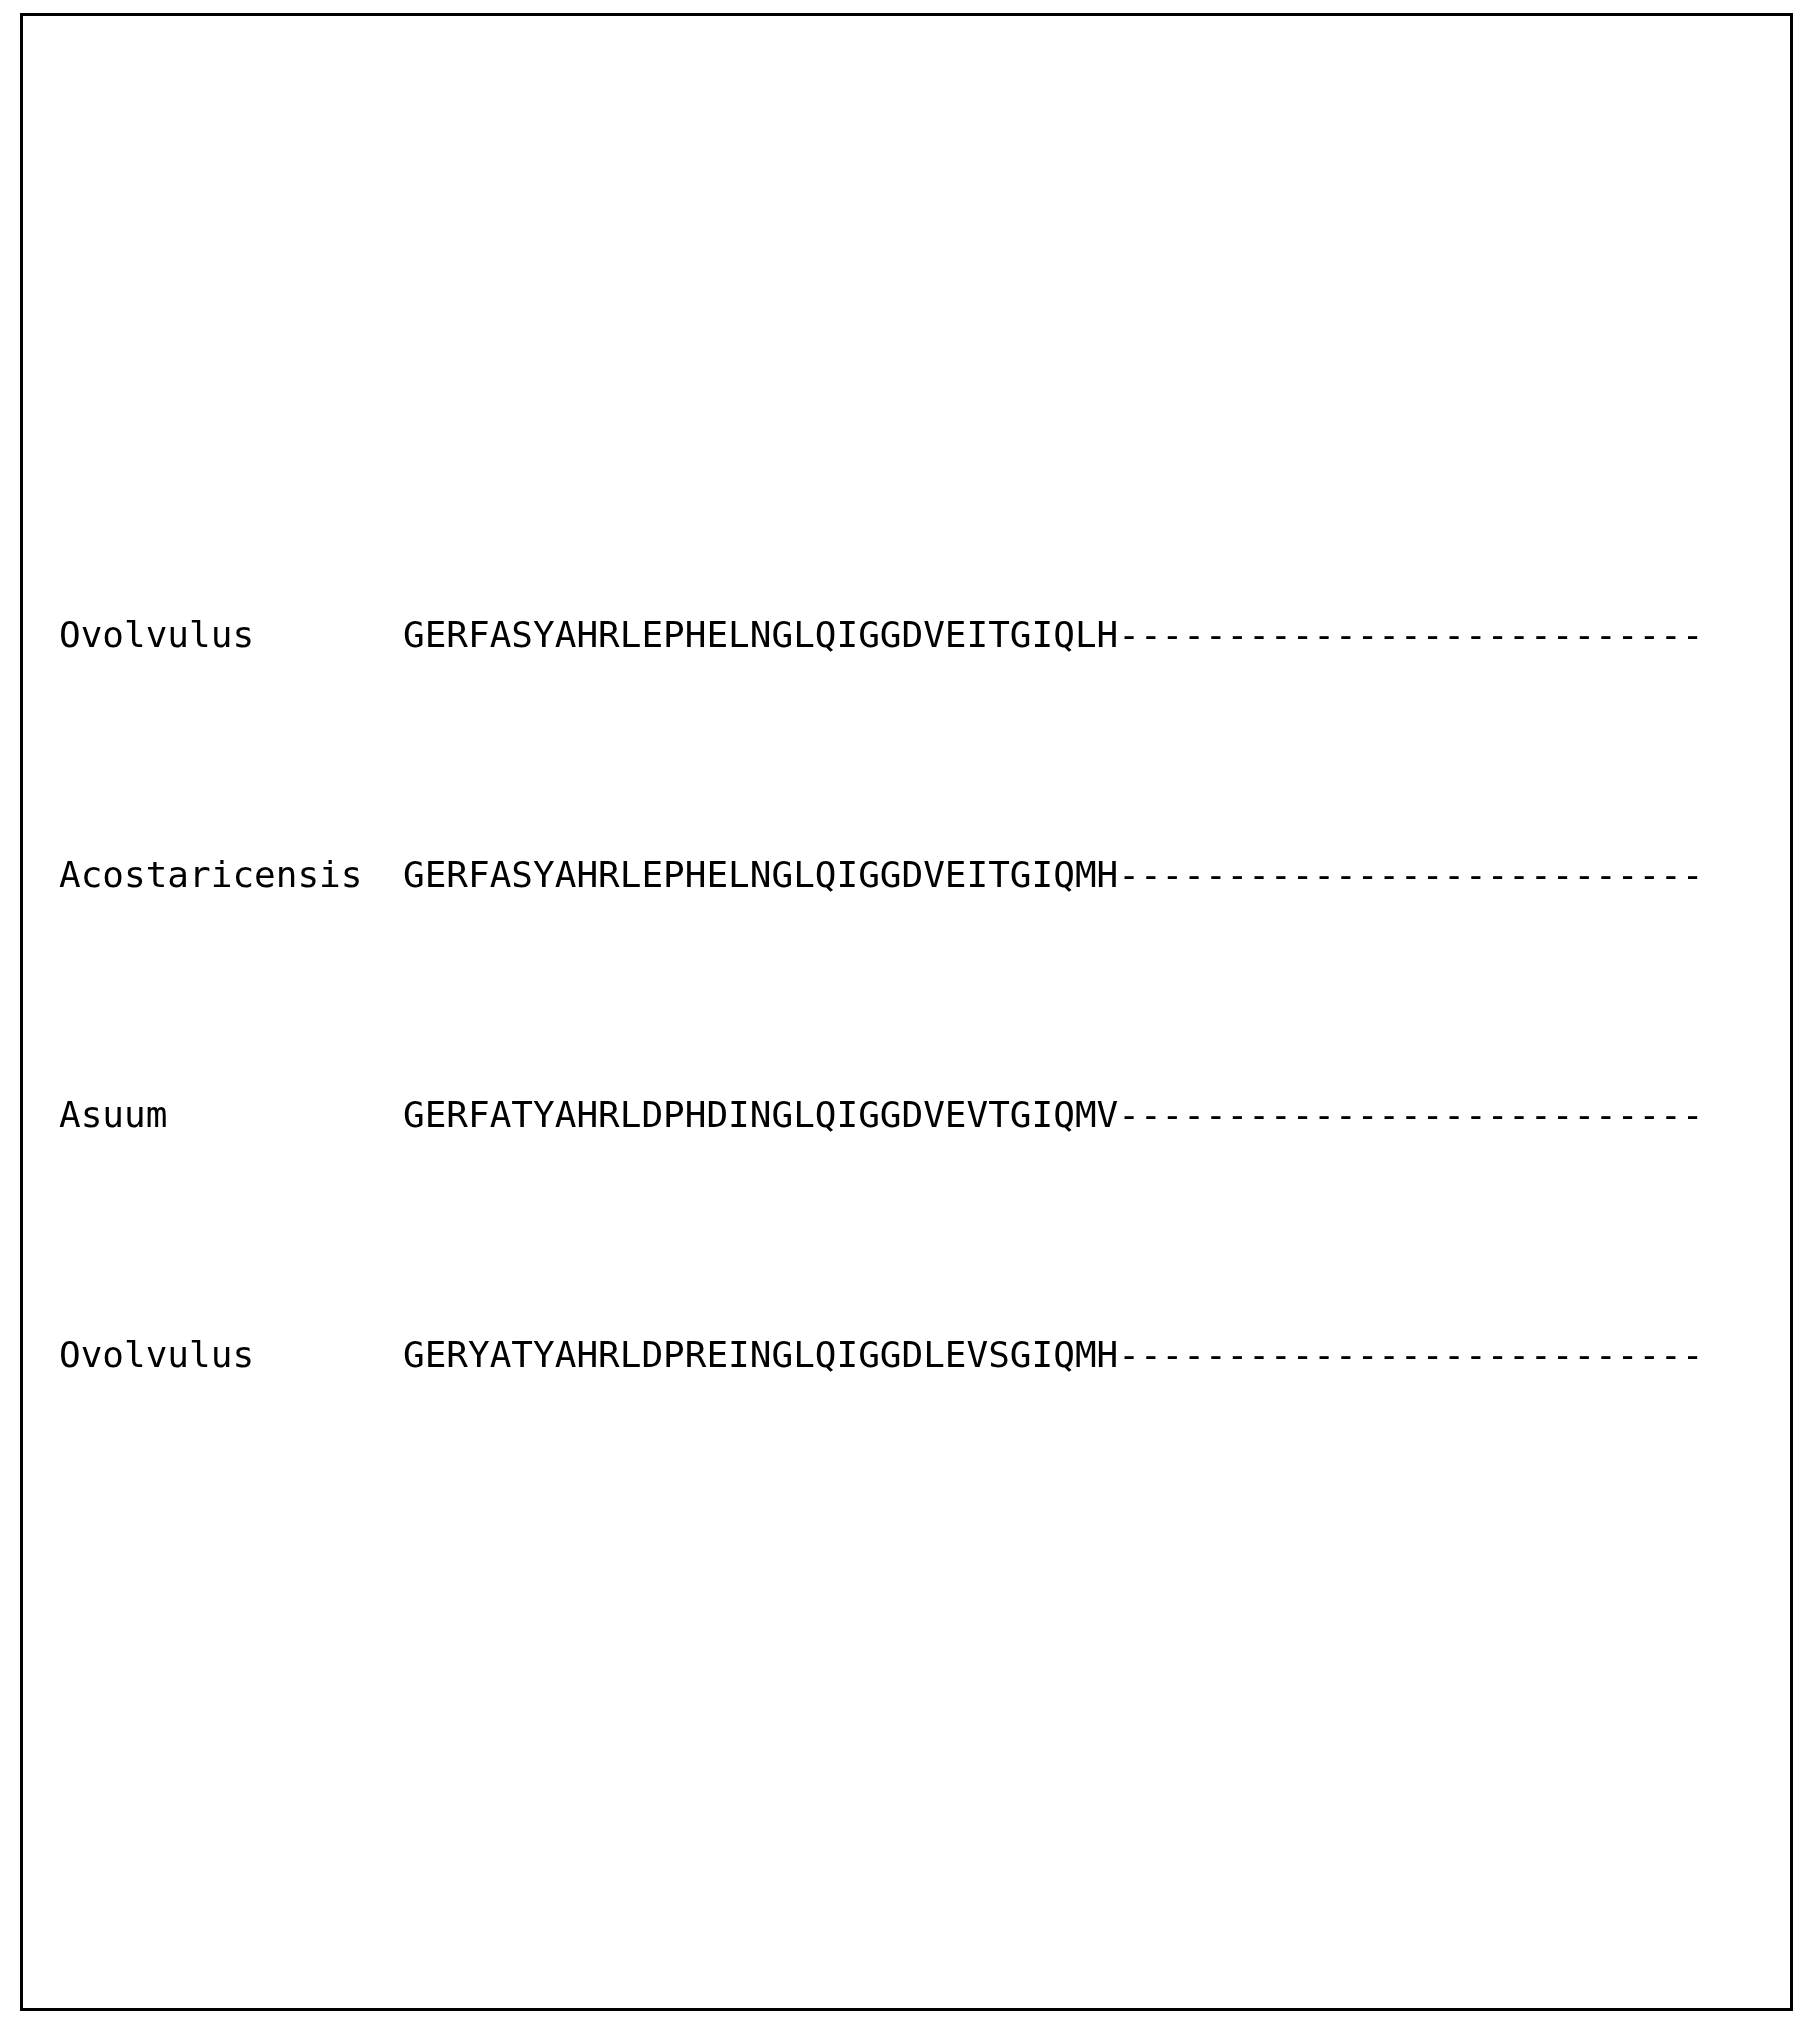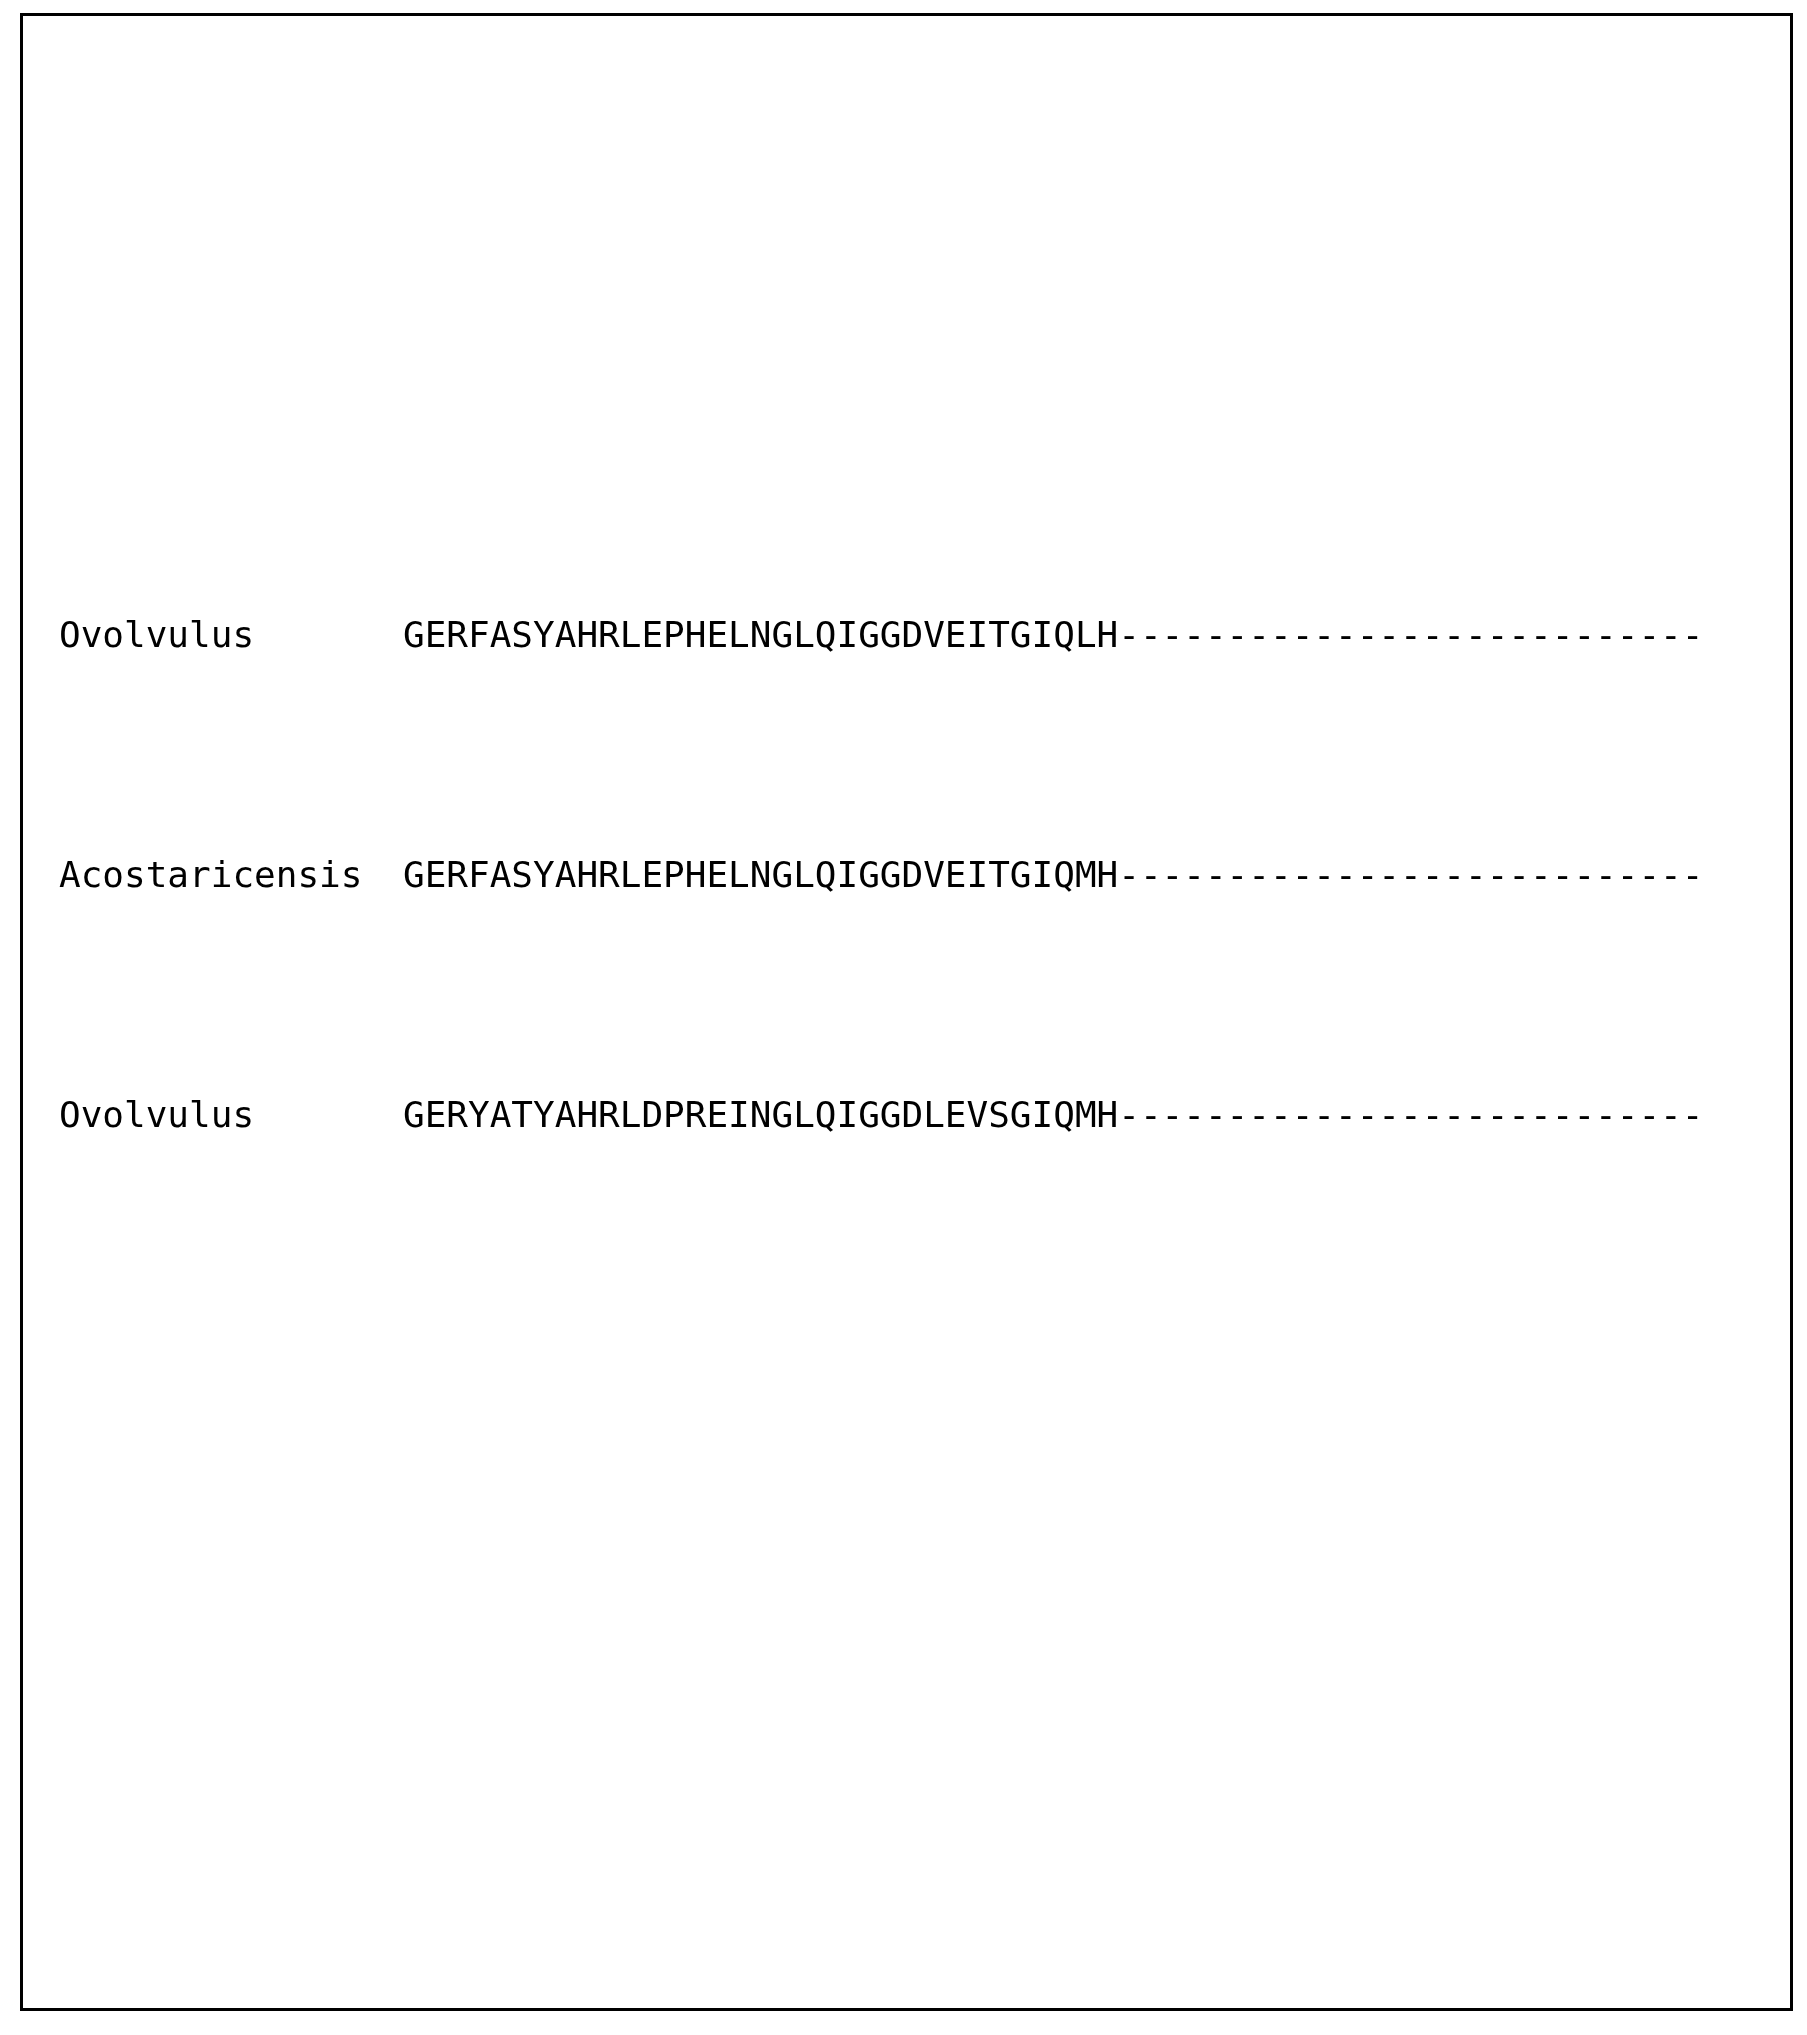--- a/index.html
+++ b/index.html
@@ -44,20 +44,21 @@
 <body>
 
 <div class="frame"></div>
 
 <div class="alignment">
 
   
   <div class="block">
     <div class="row"><span class="name">Ovolvulus</span><span class="seq">GERFASYAHRLEPHELNGLQIGGDVEITGIQLH---------------------------</span></div>
     <div class="row"><span class="name">Acostaricensis</span><span class="seq">GERFASYAHRLEPHELNGLQIGGDVEITGIQMH---------------------------</span></div>
+    <div class="row"><span class="name">Asuum</span><span class="seq">GERFATYAHRLDPHDINGLQIGGDVEVTGIQMV---------------------------</span></div>
     <div class="row"><span class="name">Ovolvulus</span><span class="seq">GERYATYAHRLDPREINGLQIGGDLEVSGIQMH---------------------------</span></div>
     
     
   </div>
 
   
 
   
   
 </div>

